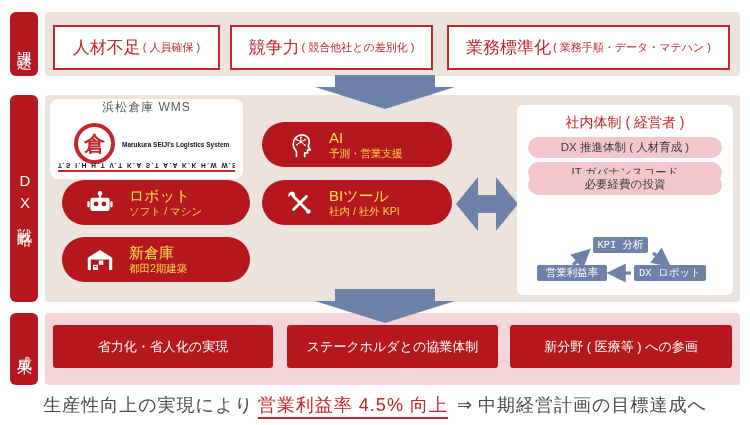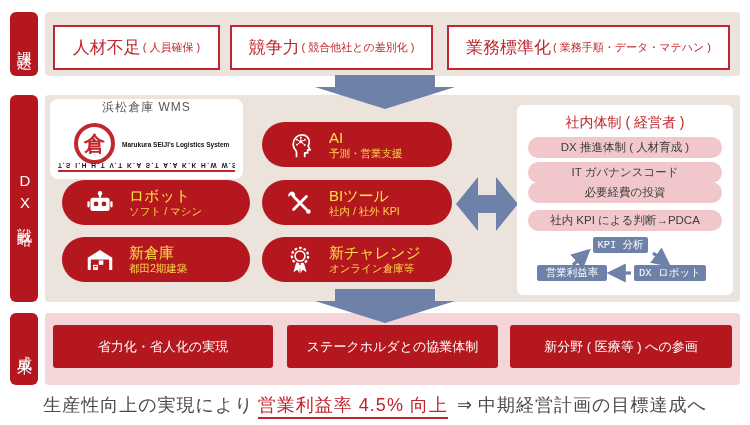--- a/index.html
+++ b/index.html
@@ -68,21 +68,21 @@
   #pill-ch{left:262px;top:237px;width:190px;}
   
   #dbl-arrow{position:absolute;left:456px;top:170px;width:62px;height:68px;}
   
   #internal-card{position:absolute;left:517px;top:105px;width:216px;height:190px;background:#fff;border-radius:6px;}
   .int-title{text-align:center;font-size:14px;color:#c0262c;margin-top:9px;white-space:nowrap;}
   .int-pill{
     position:absolute;left:11px;width:194px;height:21px;border-radius:11px;background:#f1c7cb;
     color:#3d3d3d;font-size:11.5px;display:flex;align-items:center;justify-content:center;white-space:nowrap;
   }
-  #ip-1{top:32px;} #ip-2{top:57px;} #ip-3{top:77px;} #ip-4{top:105px;}
+  #ip-1{top:32px;} #ip-2{top:57px;} #ip-3{top:69px;} #ip-4{top:105px;}
   .cycle-arrows{position:absolute;left:0;top:0;width:216px;height:190px;pointer-events:none;}
   .cyc{
     position:absolute;background:#6d81a9;color:#fff;font-size:10.5px;border-radius:2px;
     display:flex;align-items:center;justify-content:center;white-space:nowrap;font-family:Liberation Mono, monospace;
   }
   #cyc-top{left:76px;top:132px;width:55px;height:16px;}
   #cyc-left{left:20px;top:160px;width:70px;height:16px;}
   #cyc-right{left:117px;top:160px;width:72px;height:16px;}
   
   .res-box{
@@ -207,43 +207,30 @@
       <rect x="8" y="21.5" width="5.6" height="6" fill="#ffffff"></rect>
       <rect x="9.2" y="23" width="3.2" height="1.2" fill="#b5171e"></rect>
       <rect x="14.6" y="16.5" width="5.2" height="5" fill="#ffffff"></rect>
     </svg>
     <div class="txt">
       <div class="t">新倉庫</div>
       <div class="s">都田2期建築</div>
     </div>
   </div>
 
-  <div id="pill-ch" class="pill">
-    <svg class="icon" viewBox="0 0 32 32">
-      <circle cx="16" cy="11.5" r="9.3" fill="none" stroke="#ffffff" stroke-width="2.6" stroke-dasharray="3.1 2.2"></circle>
-      <circle cx="16" cy="11.5" r="5.7" fill="none" stroke="#ffffff" stroke-width="1.8"></circle>
-      <path d="M11.5 19.5 L8.5 30 L13 27.2 L15.2 31 L16.3 22z" fill="#ffffff"></path>
-      <path d="M20.5 19.5 L23.5 30 L19 27.2 L16.8 31 L15.7 22z" fill="#ffffff"></path>
-    </svg>
-    <div class="txt">
-      <div class="t">新チャレンジ</div>
-      <div class="s">オンライン倉庫等</div>
-    </div>
-  </div>
 
   <svg id="dbl-arrow" viewBox="0 0 62 68">
     <polygon points="0,34 22,7 22,25 40,25 40,7 62,34 40,61 40,43 22,43 22,61" fill="#6d81a9"></polygon>
   </svg>
 
   <div id="internal-card">
     <div class="int-title">社内体制 ( 経営者 )</div>
     <div id="ip-1" class="int-pill">DX 推進体制 ( 人材育成 )</div>
     <div id="ip-2" class="int-pill">IT ガバナンスコード</div>
     <div id="ip-3" class="int-pill">必要経費の投資</div>
-    <div id="ip-4" class="int-pill">社内 KPI による判断→PDCA</div>
 
     <svg class="cycle-arrows" viewBox="0 0 216 190">
       <defs>
         <marker id="ah" markerWidth="6" markerHeight="6" refX="4" refY="3" orient="auto">
           <path d="M0,0 L6,3 L0,6 Z" fill="#6d81a9"></path>
         </marker>
       </defs>
       <line x1="56" y1="160" x2="69" y2="148" stroke="#6d81a9" stroke-width="3.2" marker-end="url(#ah)"></line>
       <line x1="136" y1="148" x2="149" y2="158" stroke="#6d81a9" stroke-width="3.2" marker-end="url(#ah)"></line>
       <line x1="114" y1="168" x2="96" y2="168" stroke="#6d81a9" stroke-width="3.2" marker-end="url(#ah)"></line>

